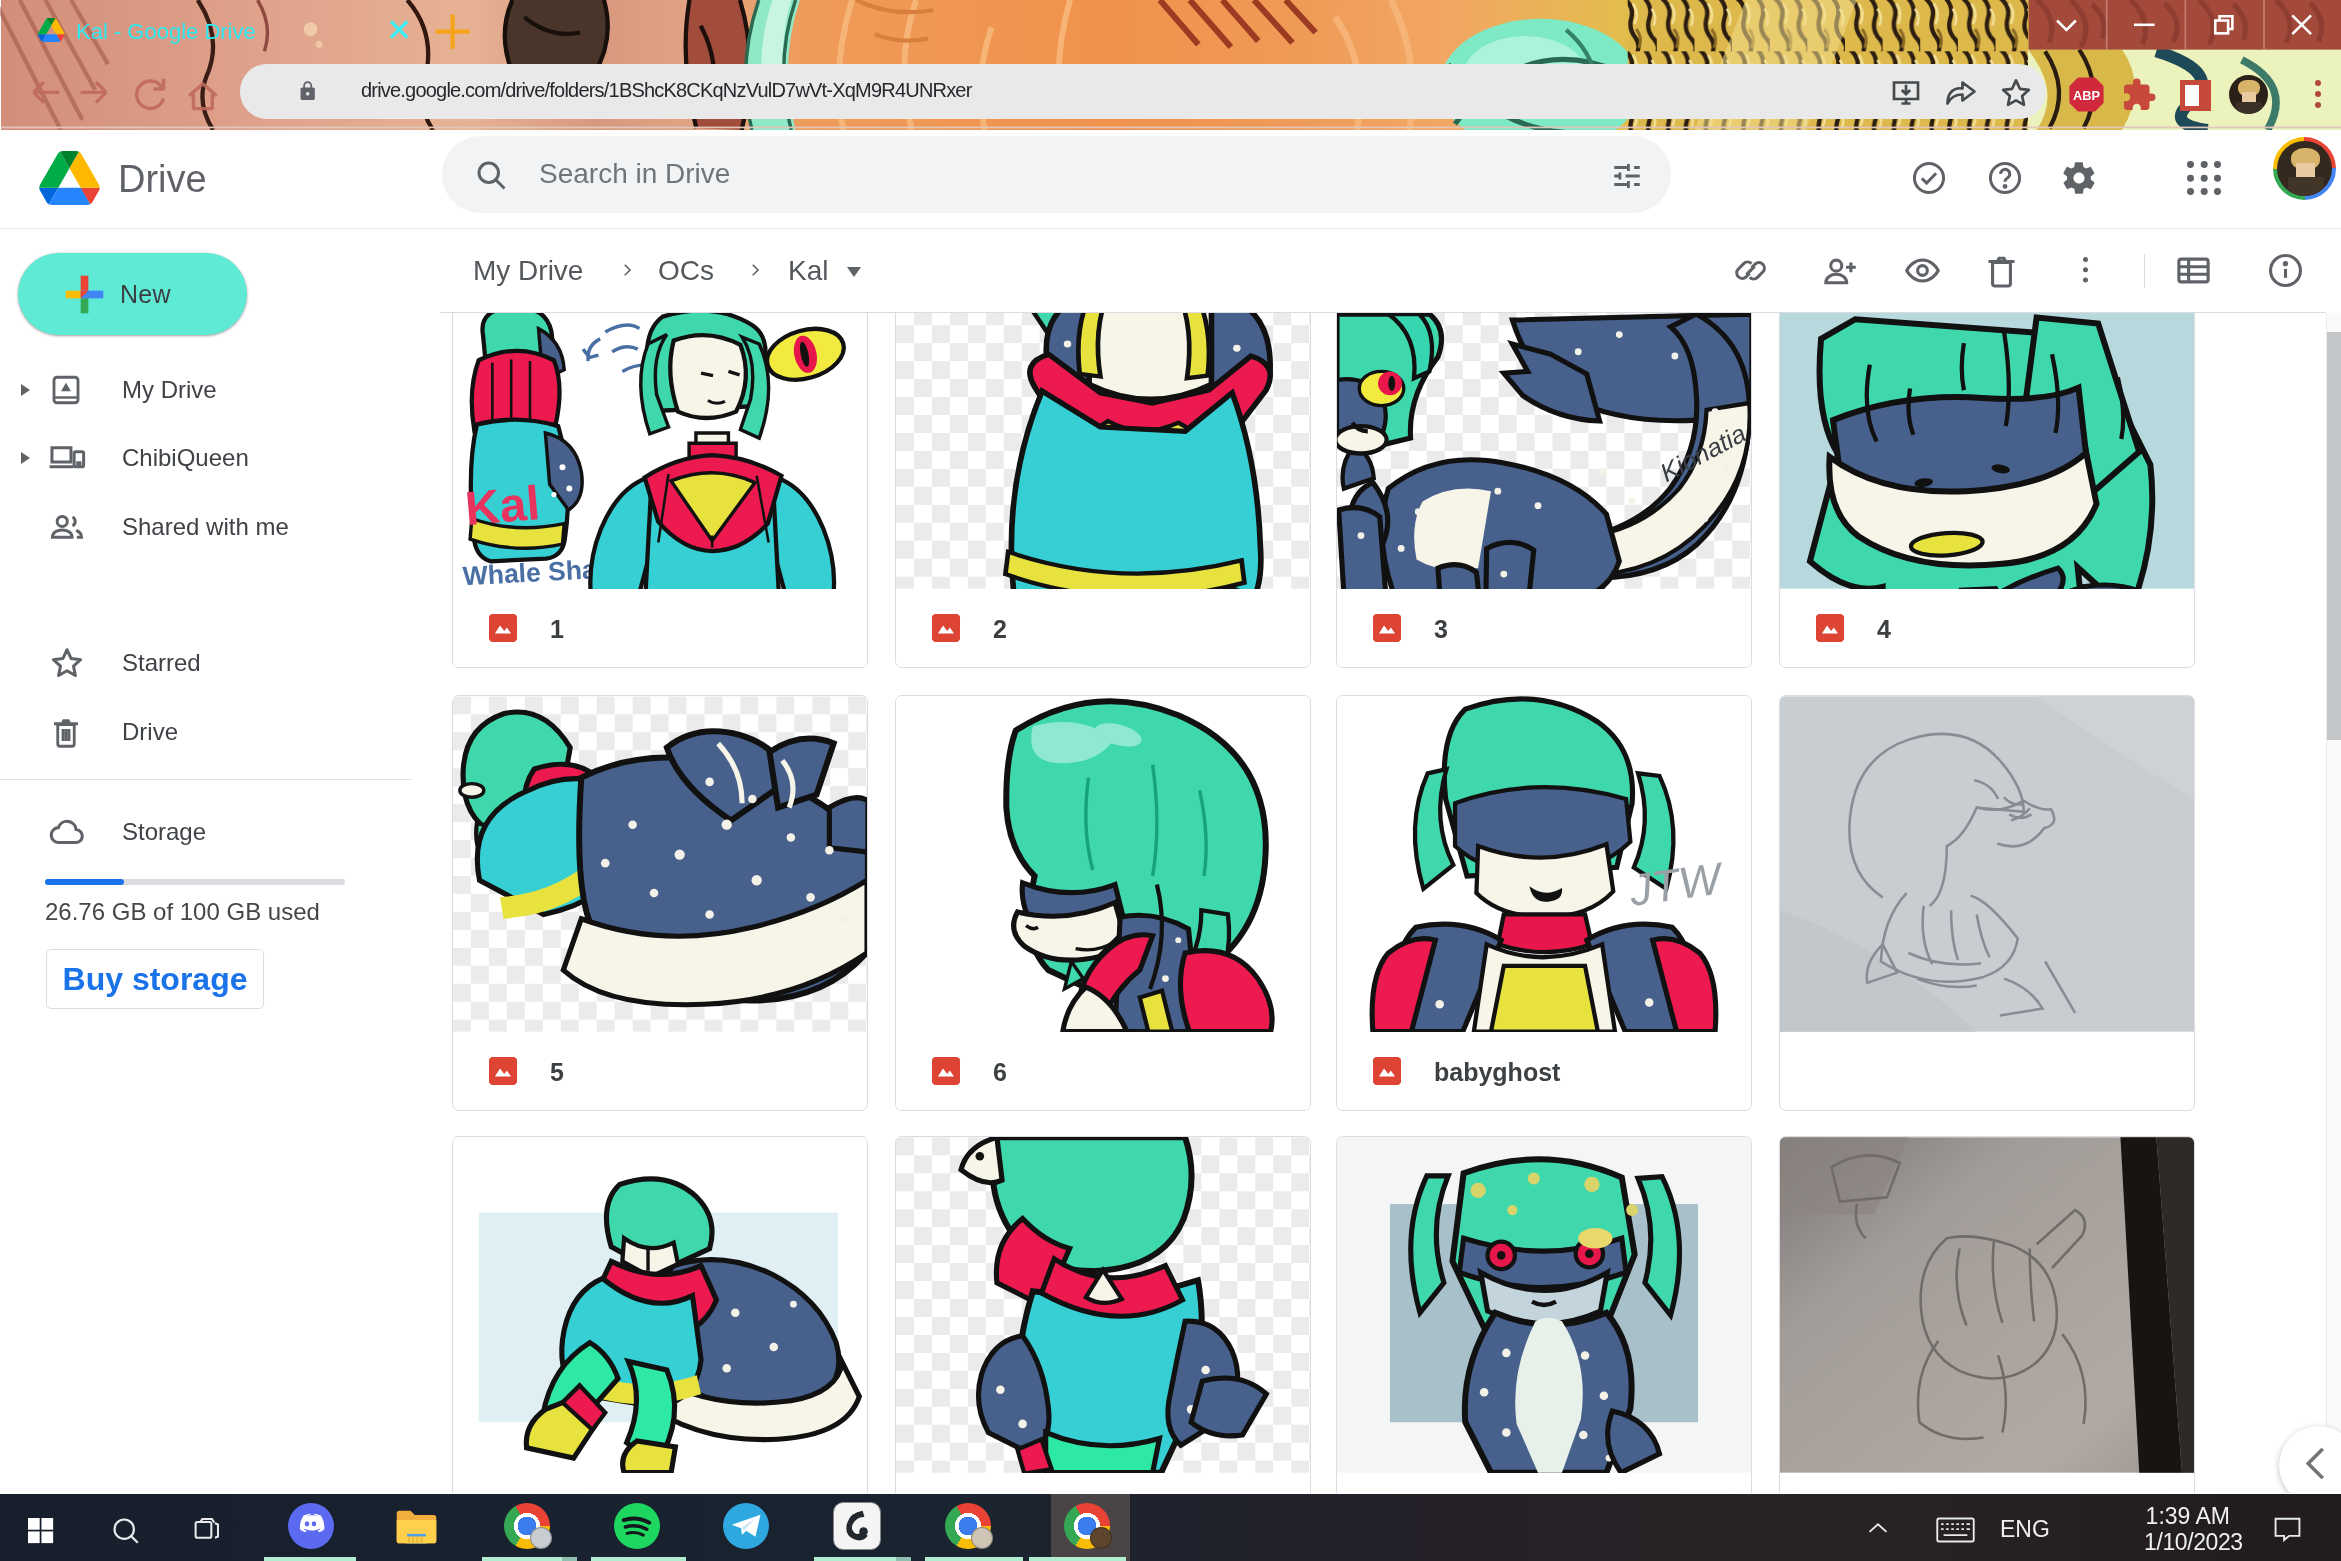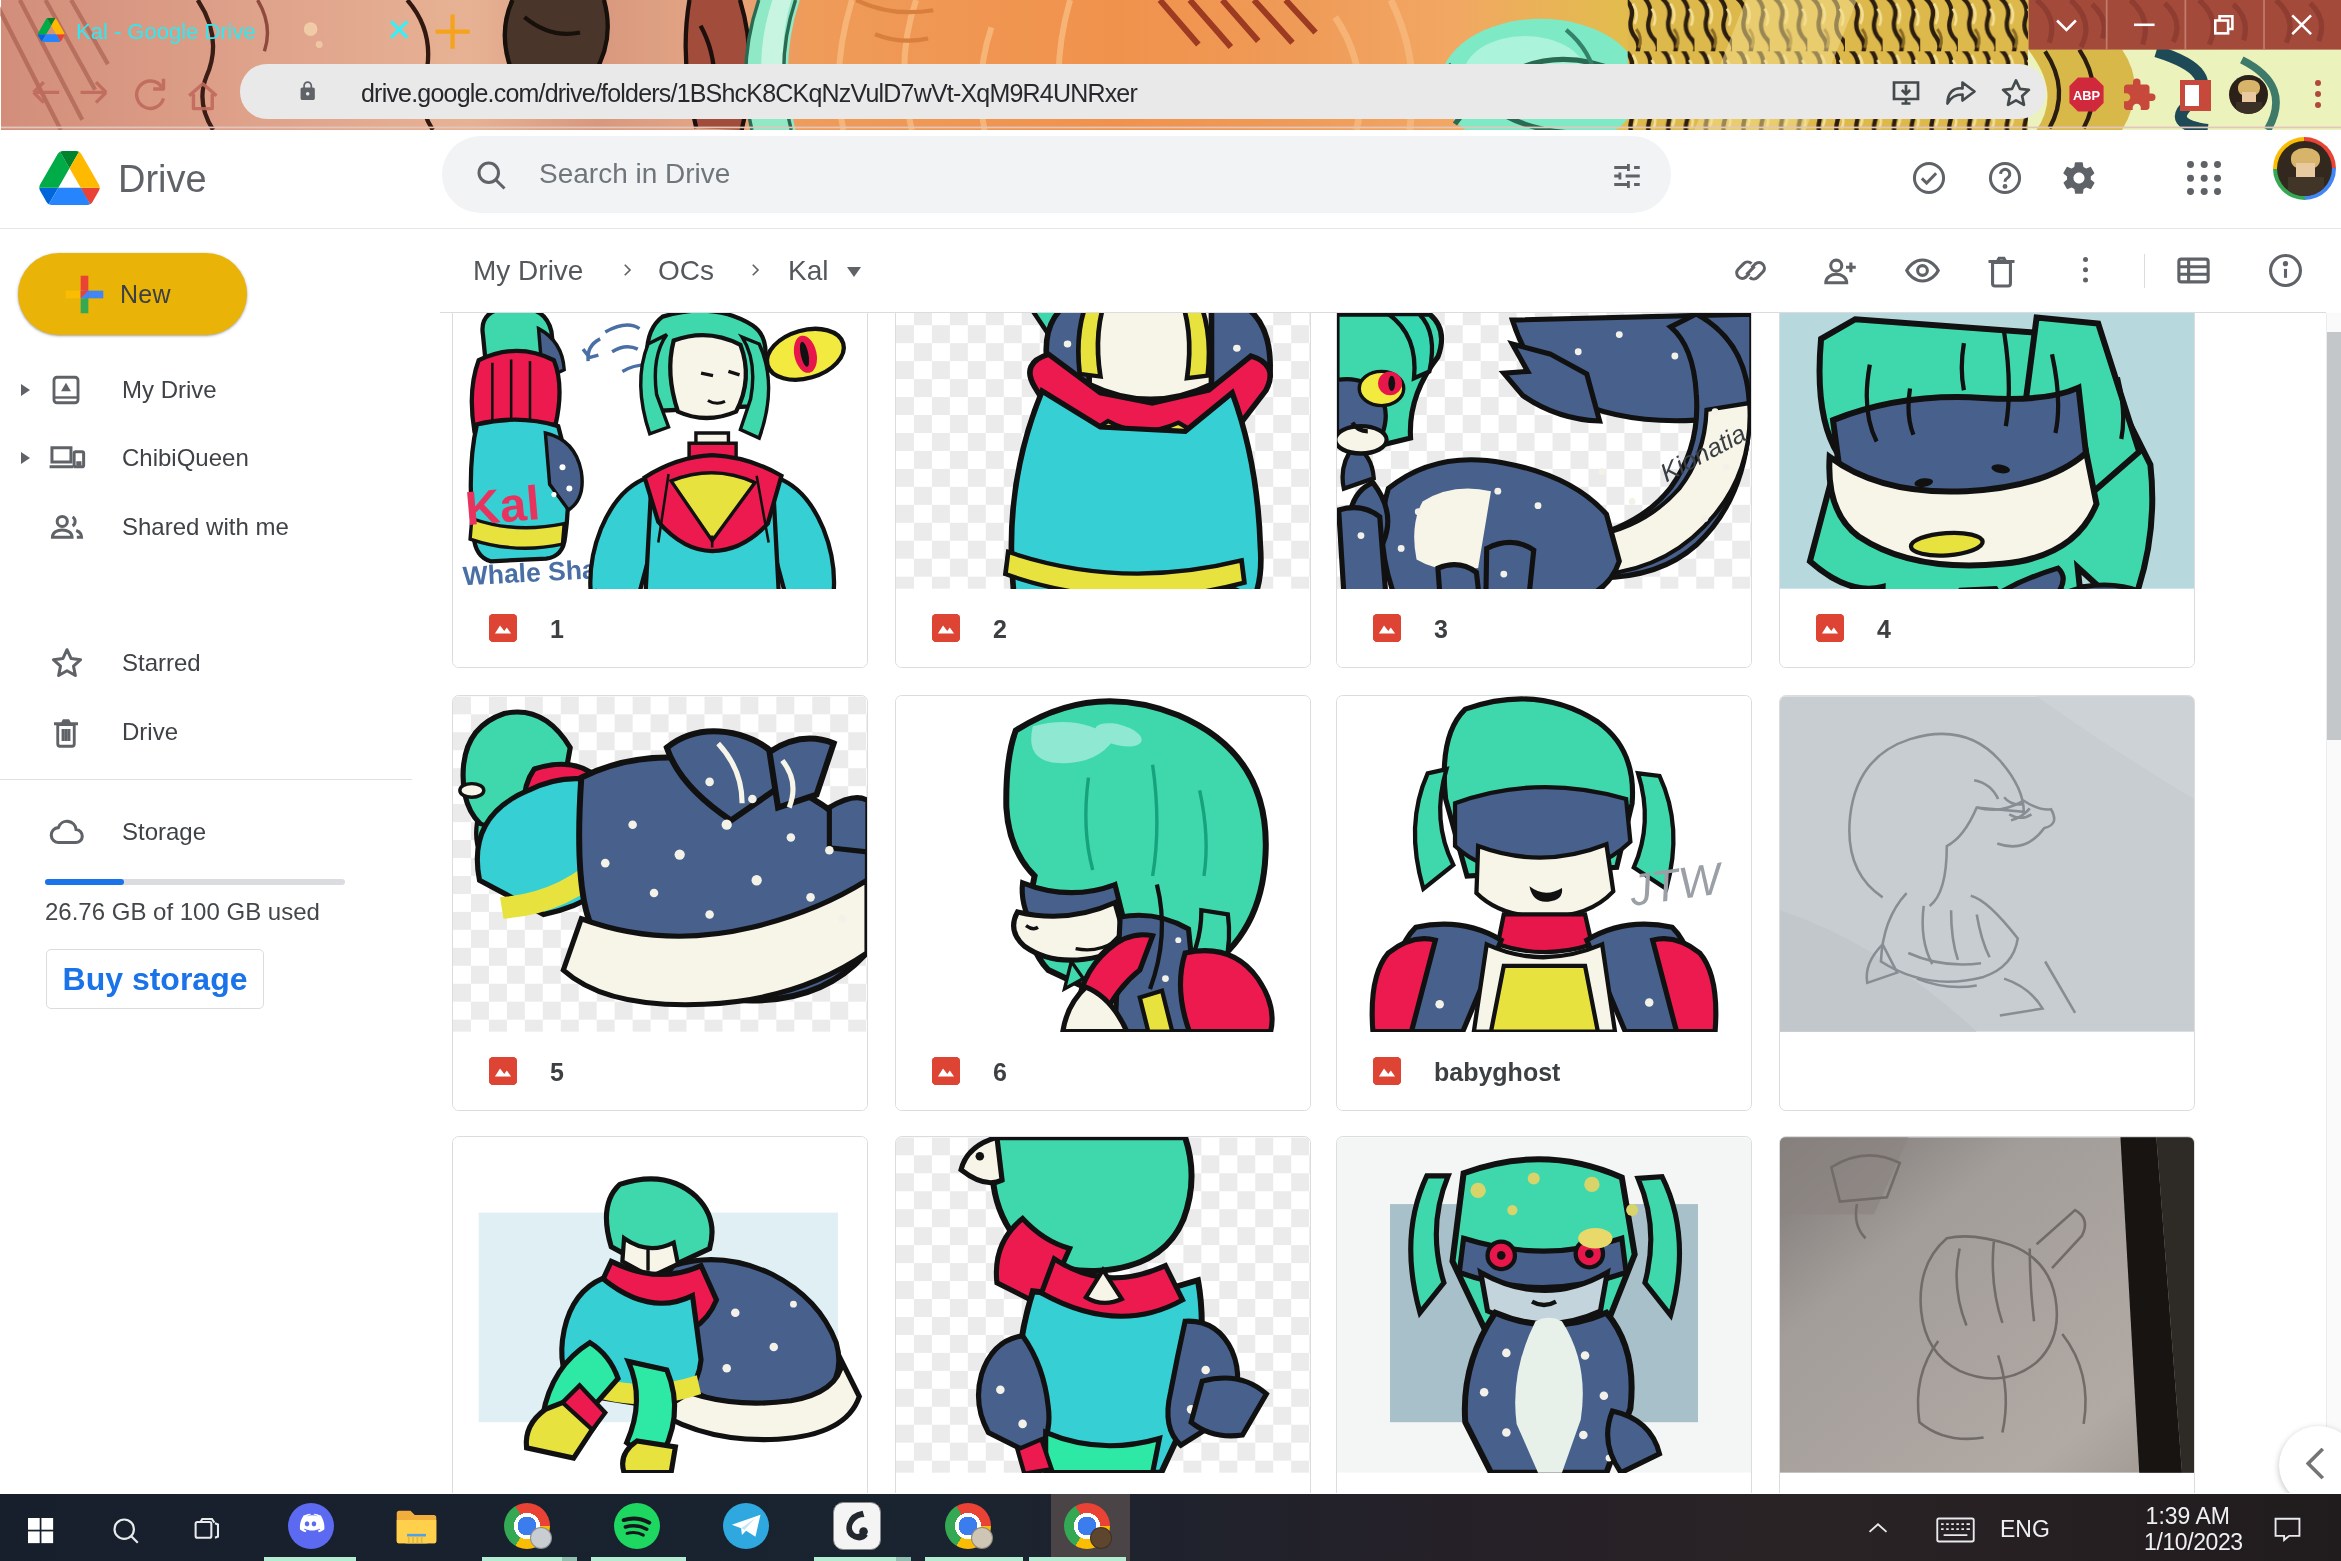--- a/index.html
+++ b/index.html
@@ -3,29 +3,29 @@
 <meta charset="utf-8">
 <style>
 *{margin:0;padding:0;box-sizing:border-box}
 html,body{width:2342px;height:1561px;overflow:hidden;background:#fff;font-family:"Liberation Sans",sans-serif}
 #root{position:absolute;left:0;top:0;width:2342px;height:1561px;overflow:hidden}
 .abs{position:absolute}
 
 #topbar{position:absolute;left:0;top:0;width:2342px;height:130px;overflow:hidden}
 #tabtitle{position:absolute;left:76px;top:19px;font-size:22px;color:#2fe9f2;white-space:nowrap}
 #pill{position:absolute;left:240px;top:64px;width:1806px;height:55px;border-radius:27px;background:#e9e9ea}
-#url{position:absolute;left:361px;top:79px;font-size:25px;color:#26282c;letter-spacing:-0.8px}
+#url{position:absolute;left:361px;top:79px;font-size:20px;color:#26282c;letter-spacing:-0.8px}
 
 #drivepage{position:absolute;left:0;top:130px;width:2342px;height:1364px;background:#fff}
 #hdrline{position:absolute;left:0;top:98px;width:2342px;height:0.9px;background:#e3e6e8;z-index:20}
 #searchbox{position:absolute;left:442px;top:6px;width:1229px;height:77px;border-radius:39px;background:#f1f3f4}
 #searchbox span{position:absolute;left:97px;top:22px;font-size:28px;color:#70757a}
 
 #sidebar{position:absolute;left:0;top:98px;width:428px;height:1265px;background:#fff}
-#newbtn{position:absolute;left:18px;top:25px;width:229px;height:82px;border-radius:41px;background:#eab308;box-shadow:0 0.9px 2.6px 0.9px rgba(66,64,67,.18),0 0.9px 1.7px 0 rgba(60,64,67,.3)}
+#newbtn{position:absolute;left:18px;top:25px;width:229px;height:82px;border-radius:41px;background:#5eead4;box-shadow:0 0.9px 2.6px 0.9px rgba(66,64,67,.18),0 0.9px 1.7px 0 rgba(60,64,67,.3)}
 #newbtn span{position:absolute;left:102px;top:26.5px;font-size:25px;color:#3c4043;letter-spacing:0.3px}
 .navrow{position:absolute;left:0;width:411px;height:68px}
 .navrow .txt{position:absolute;left:122px;top:50%;transform:translateY(-50%);font-size:24px;color:#3f4347}
 .navrow svg{position:absolute;left:48px;top:50%;transform:translateY(-50%)}
 .tri{position:absolute;left:20.5px;top:50%;transform:translateY(-50%);width:0;height:0;border-left:9.4px solid #5f6368;border-top:6px solid transparent;border-bottom:6px solid transparent}
 #sbdivider{position:absolute;left:0;top:551px;width:412px;height:0.9px;background:#dfe1e5}
 #storbar{position:absolute;left:45px;top:651px;width:300px;height:6px;border-radius:3.4px;background:#dadce0}
 #storbar div{width:79px;height:6px;border-radius:3.4px;background:#1a73e8}
 #stortxt{position:absolute;left:45px;top:670px;font-size:24px;color:#44474a}
 #buybtn{position:absolute;left:46px;top:721px;width:218px;height:60px;border:0.9px solid #dadce0;border-radius:5.1px}

